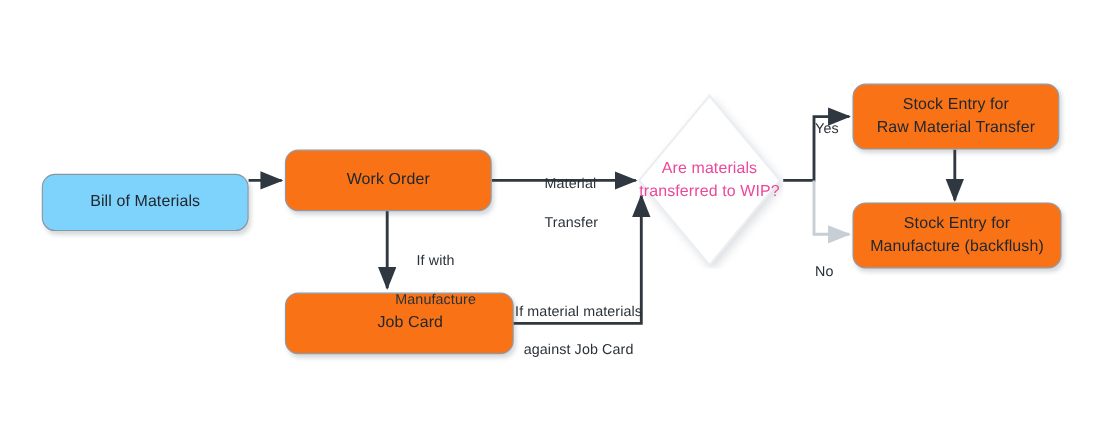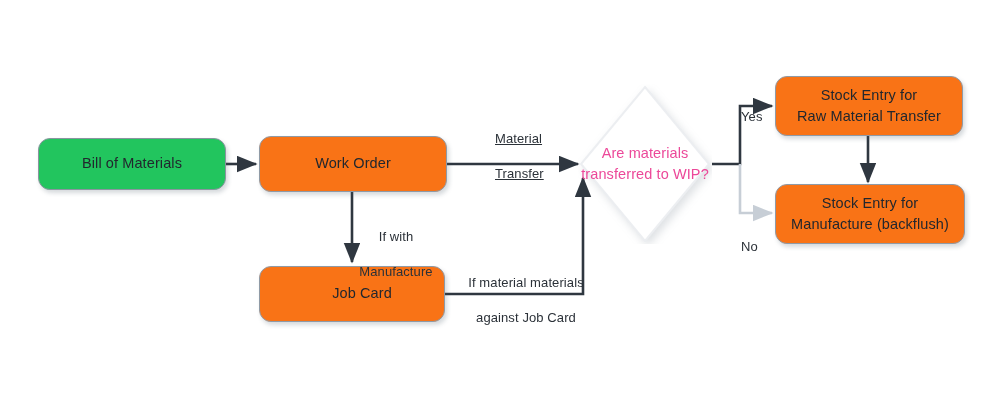--- a/index.html
+++ b/index.html
@@ -41,23 +41,24 @@
     line-height: 1.45;
     letter-spacing: .1px;
     z-index: 3;
   }
   .node.process {
     background: #f97316;
     border: 1.4px solid #8f9aa6;
     box-shadow: 2px 3px 4px rgba(70, 85, 100, .22);
   }
   .node.start {
-    background: #22c55e;
+    background: #7dd3fc;
     border: 1.4px solid #8a949f;
     box-shadow: 2px 3px 4px rgba(70, 85, 100, .22);
+    margin-top: 20px;
   }
 
   
   .decision {
     position: absolute;
     z-index: 2;
   }
   .decision .diamond-shape {
     position: absolute;
     left: 0;
@@ -132,21 +133,21 @@
   </svg>
 
   <div class="node start" style="left:38px; top:138px; width:188px; height:52px;">
     <span>Bill of Materials</span>
   </div>
 
   <div class="node process" style="left:259px; top:136px; width:188px; height:56px;text-align:right;">
     <span>Work Order</span>
   </div>
 
-  <div class="node process" style="left:259px; top:266px; width:186px; height:56px;padding-left:20px;">
+  <div class="node process" style="left:259px; top:266px; width:208px; height:56px;padding-left:20px;">
     <span>Job Card</span>
   </div>
 
   <div class="decision" style="left:578px; top:84px; width:134px; height:160px;">
     <svg class="diamond-shape" viewBox="0 0 134 160" xmlns="http://www.w3.org/2000/svg">
       <polygon points="67,3 131,80 67,157 3,80" fill="#ffffff" stroke="#eceef1" stroke-width="2" style="filter: drop-shadow(3px 4px 4px rgba(90,105,120,.20));"></polygon>
     </svg>
     <div class="decision-label">
       <div>
         <div>Are materials</div>
@@ -162,21 +163,21 @@
     </div>
   </div>
 
   <div class="node process" style="left:775px; top:184px; width:190px; height:60px;">
     <div>
       <div>Stock Entry for</div>
       <div>Manufacture (backflush)</div>
     </div>
   </div>
 
-  <div class="edge-label left" style="left:495px; top:112px;text-decoration:underline;">
+  <div class="edge-label left" style="left:495px; top:140px;">
     <div>Material</div>
     <div>Transfer</div>
   </div>
 
   <div class="edge-label center" style="left:354px; top:210px; width:84px;">
     <div>If with</div>
     <div>Manufacture</div>
   </div>
 
   <div class="edge-label center" style="left:463px; top:256px; width:126px;">

